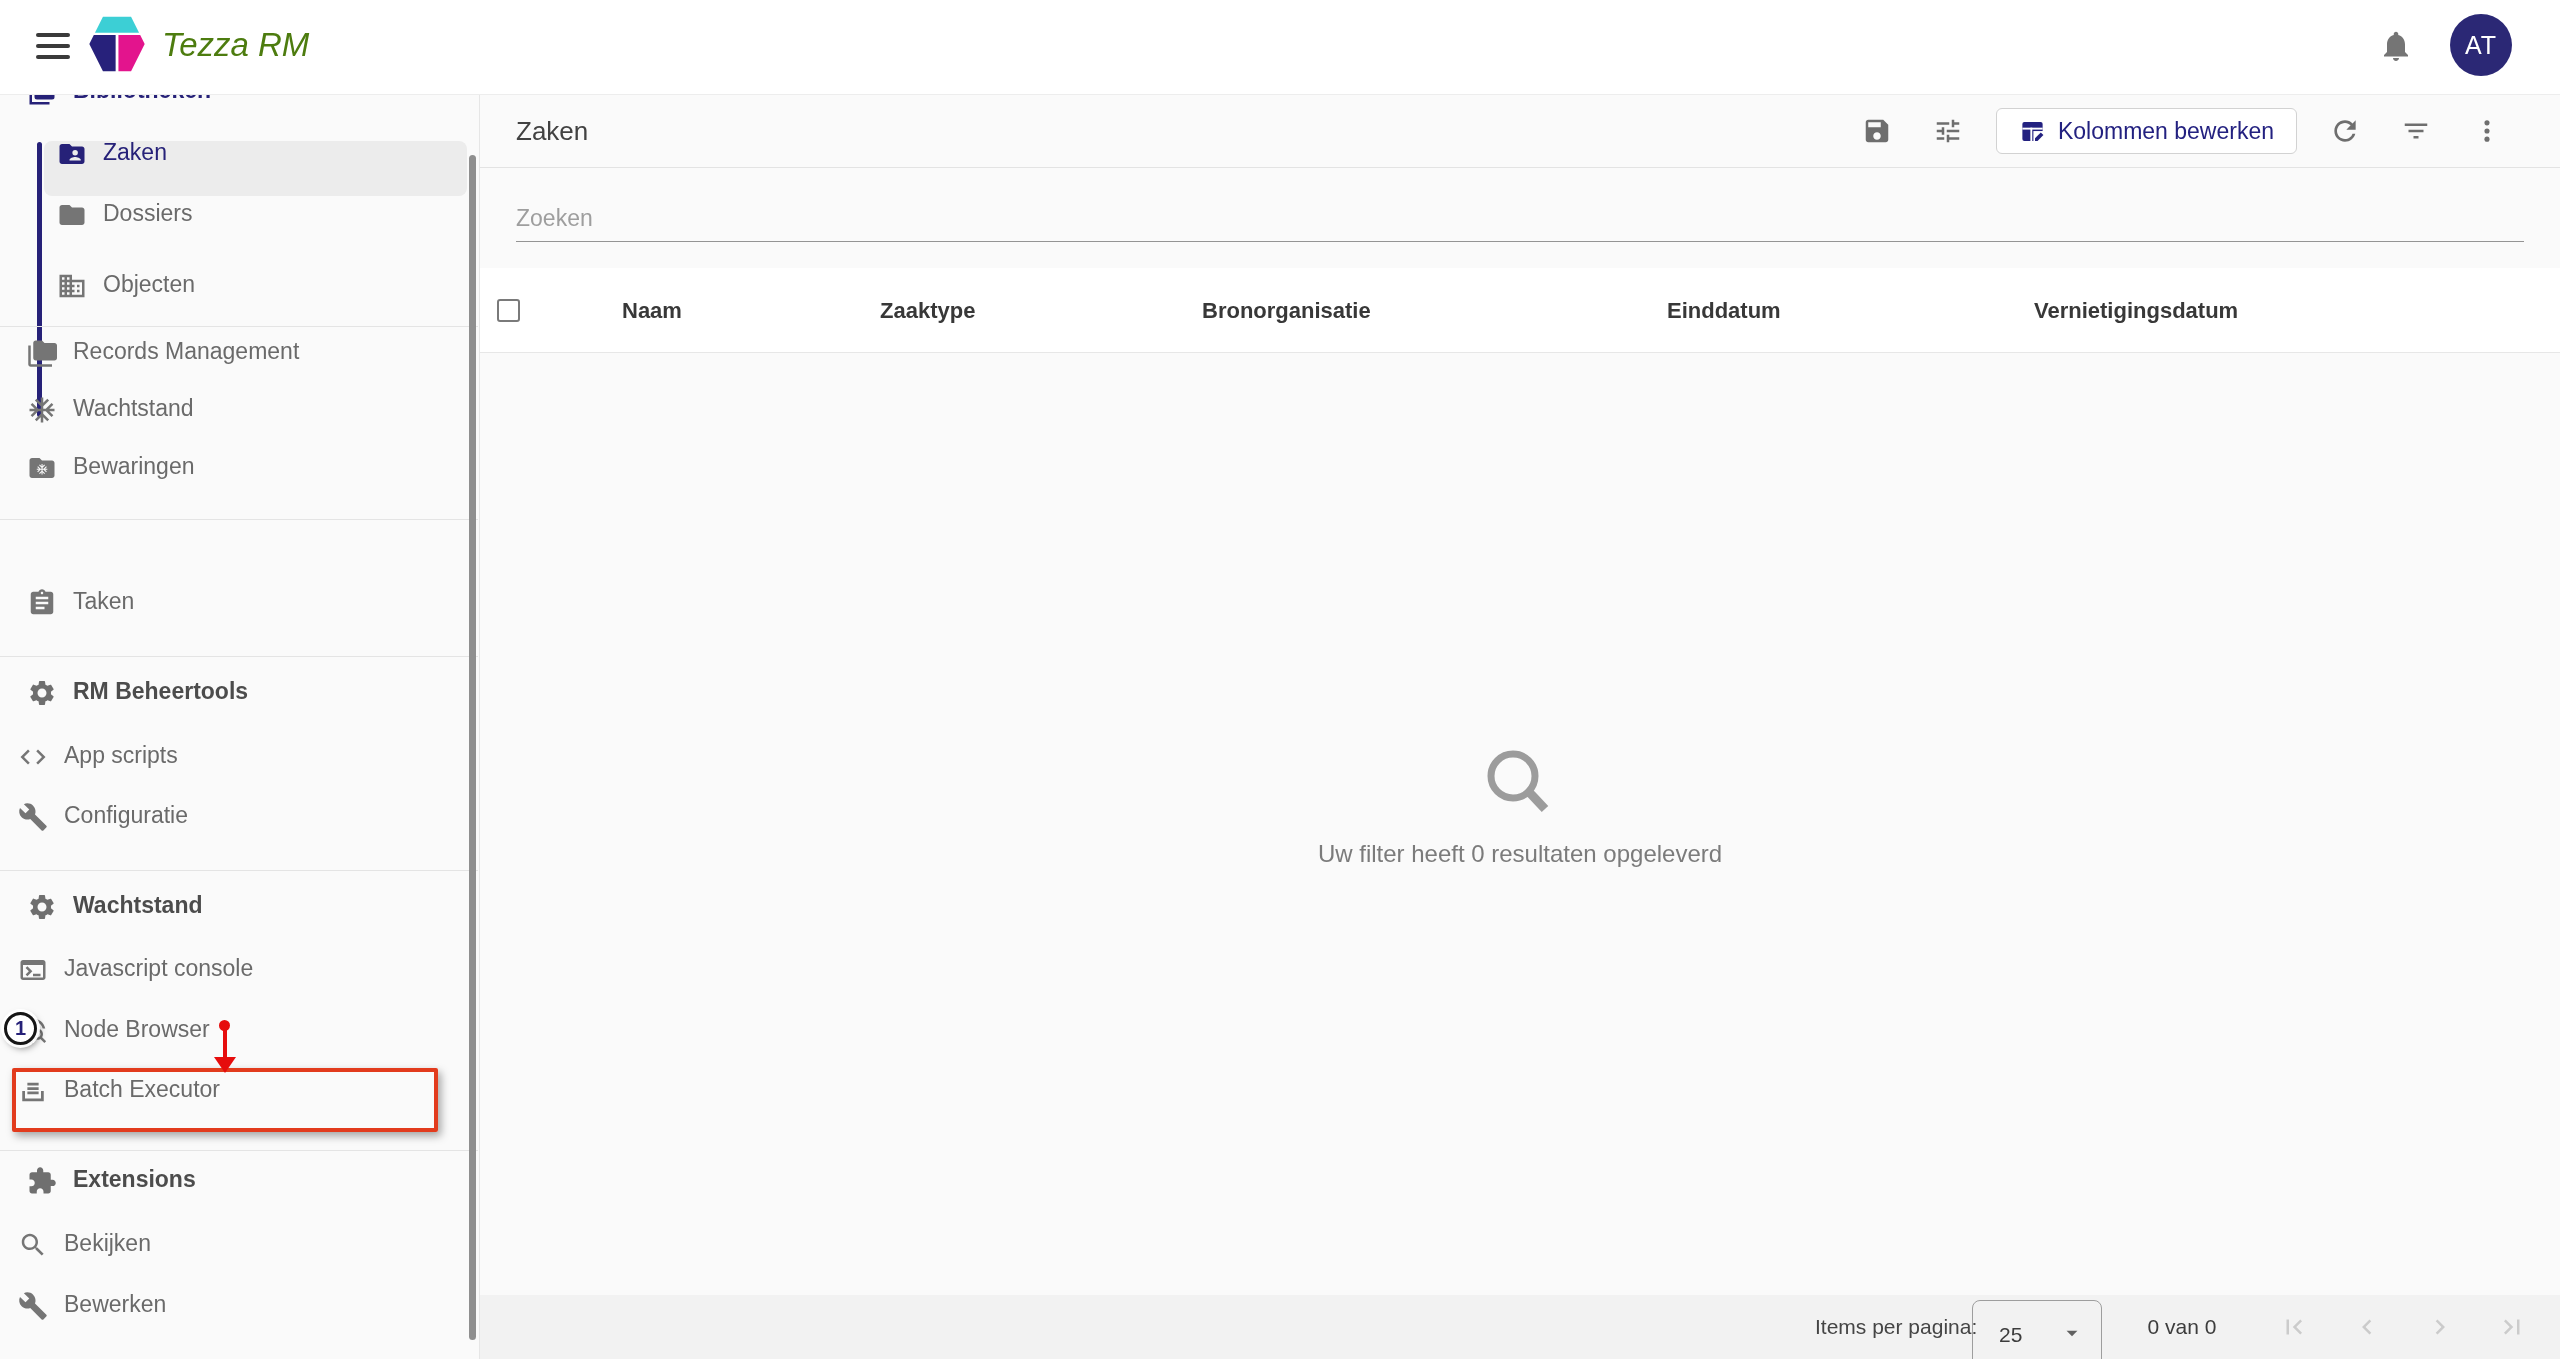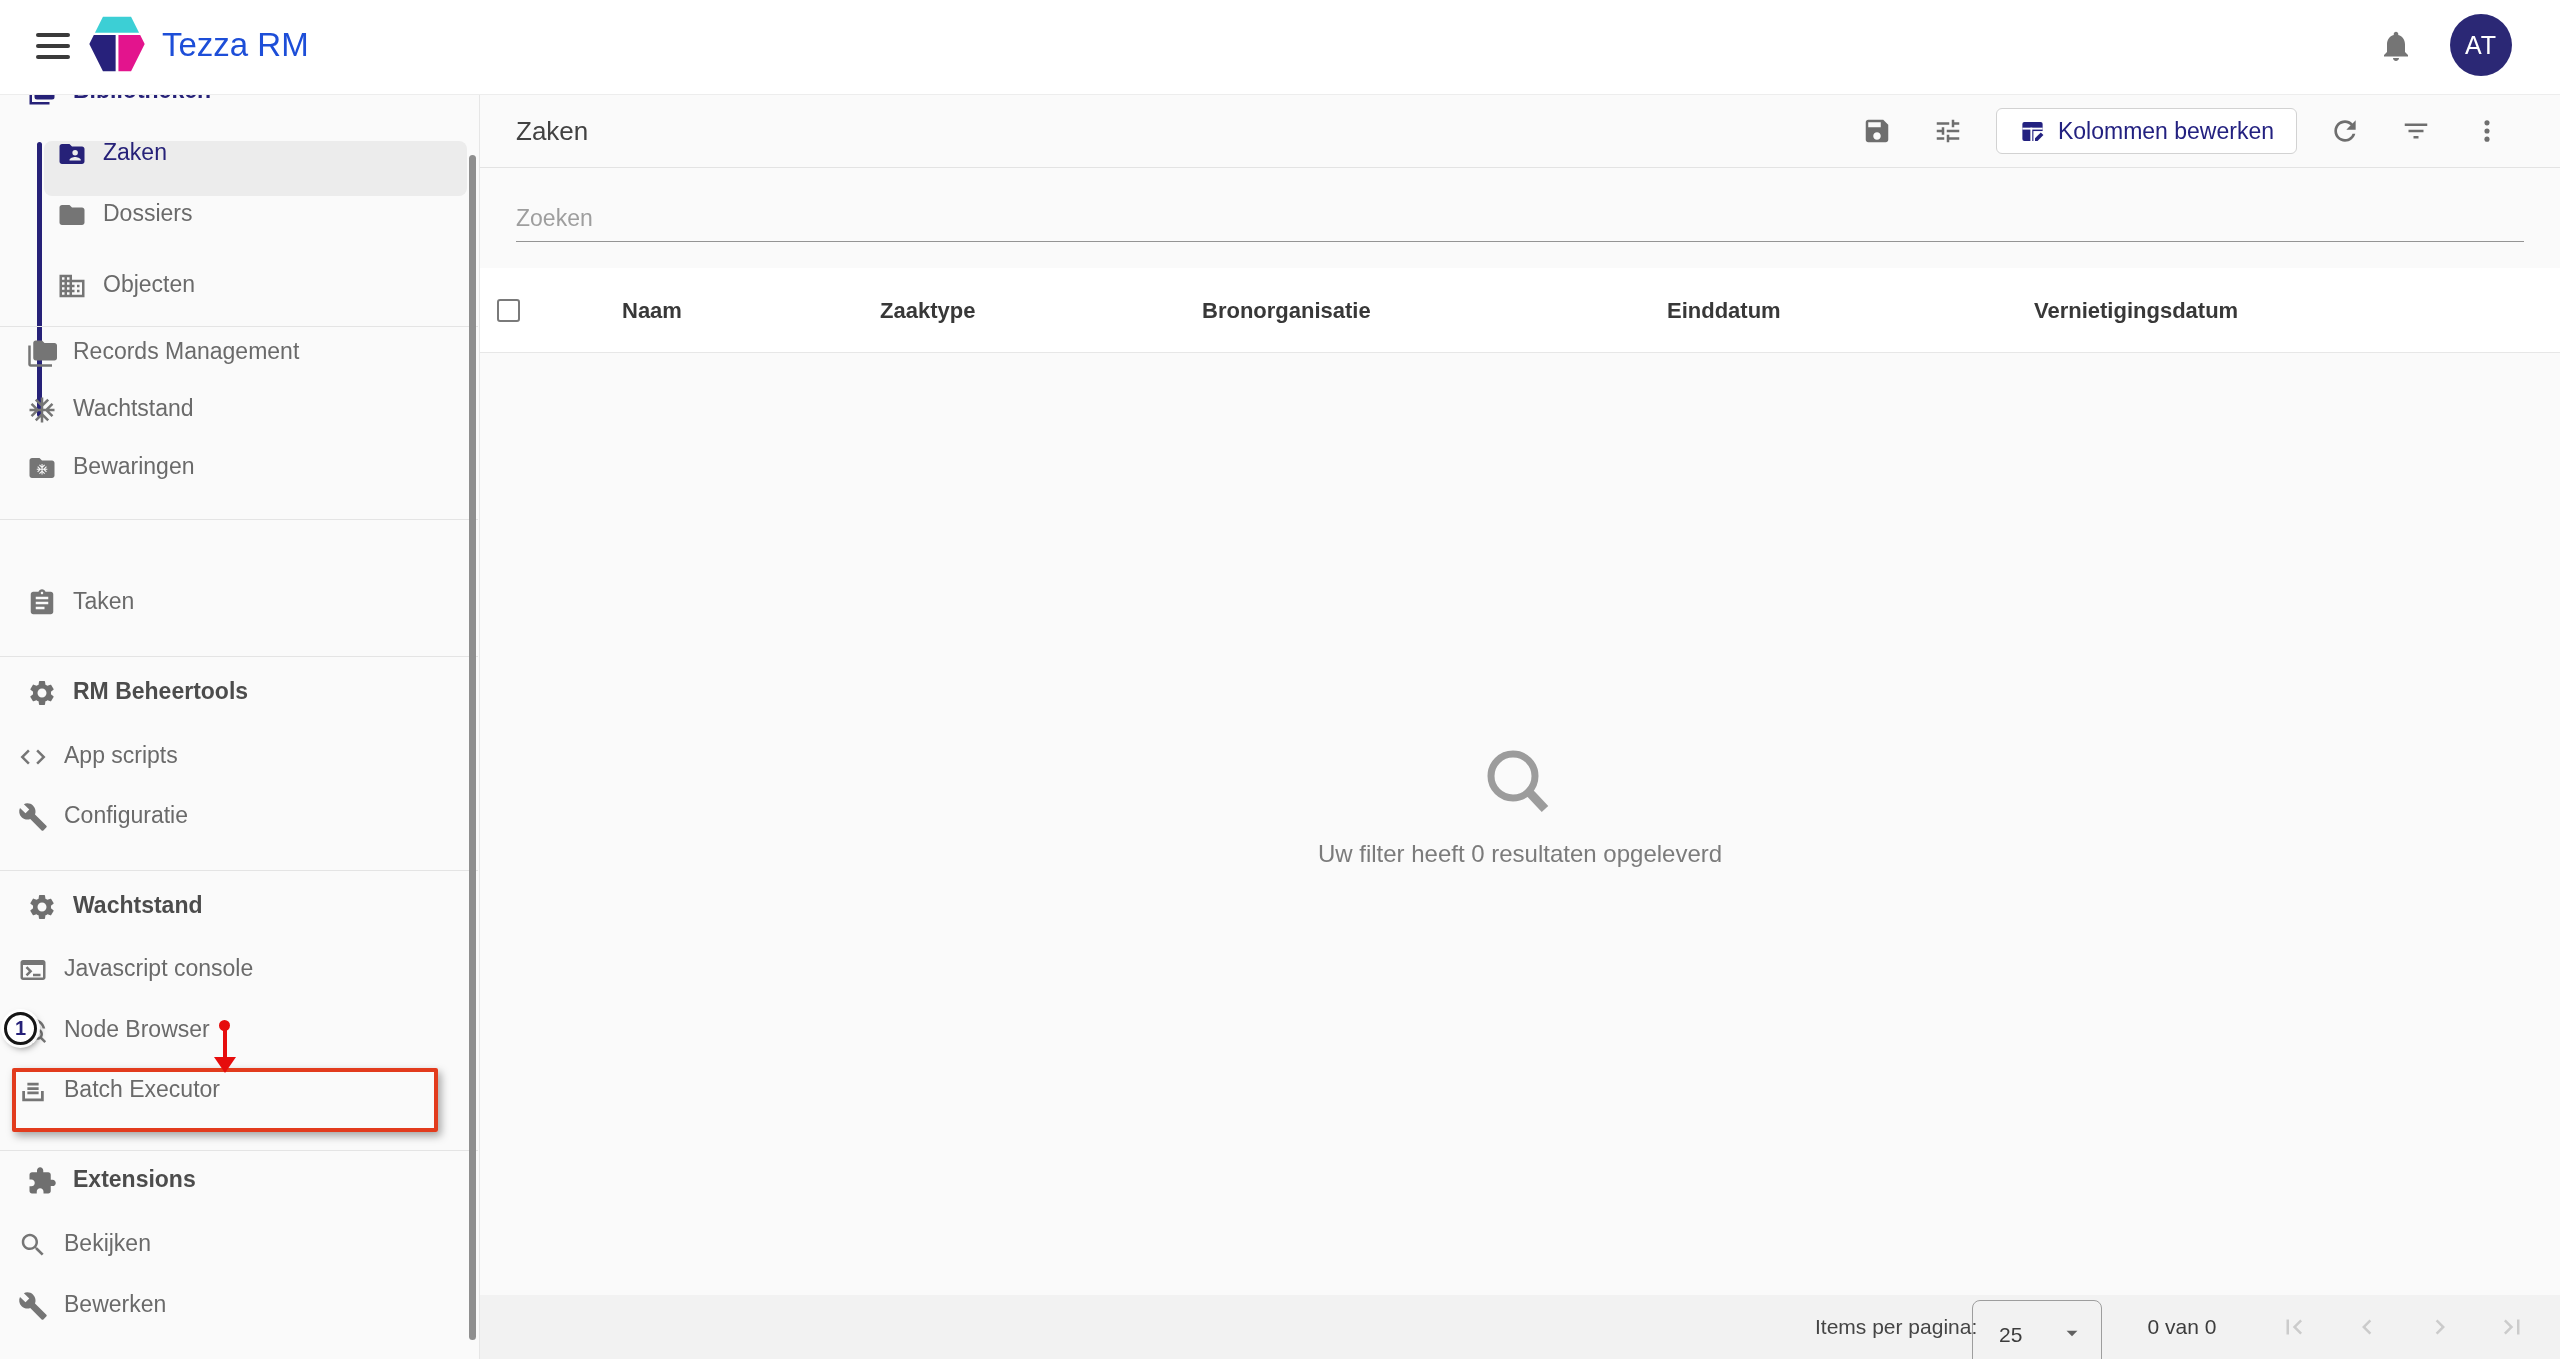--- a/index.html
+++ b/index.html
@@ -7,21 +7,21 @@
               font-family:"Liberation Sans", sans-serif; }
   #page { position:relative; width:2560px; height:1359px; }
 
   
   .appbar { position:absolute; left:0; top:0; width:2560px; height:95px; background:#ffffff;
             border-bottom:1px solid #ededed; z-index:20; }
   .hamburger { position:absolute; left:36px; top:32px; width:34px; height:30px; cursor:pointer; }
   .hamburger div { width:34px; height:4px; background:#3a3a3a; border-radius:2px; position:absolute; }
   .hamburger div:nth-child(1){top:1px;} .hamburger div:nth-child(2){top:12px;} .hamburger div:nth-child(3){top:23px;}
   .logo { position:absolute; left:86px; top:14px; }
-  .app-title { position:absolute; left:162px; top:26px; font-size:33px; color:#1d4ed8; }
+  .app-title { position:absolute; left:162px; top:26px; font-size:33px; color:#4d7c0f;font-style:italic; }
   .bell { position:absolute; left:2378px; top:28px; color:#757575; }
   .avatar { position:absolute; left:2450px; top:14px; width:62px; height:62px; border-radius:50%;
             background:#2b2875; color:#ffffff; font-size:25px; font-weight:500;
             display:flex; align-items:center; justify-content:center; letter-spacing:1px; }
 
   
   .sidebar { position:absolute; left:0; top:95px; width:480px; height:1264px; background:#fafafa;
              border-right:1px solid #e6e6e6; overflow:hidden; z-index:10; }
   .srow { position:absolute; left:0; width:474px; height:58px; display:flex; align-items:flex-start;
           gap:16px; font-size:23px; color:#6a6a6a; cursor:pointer; }

